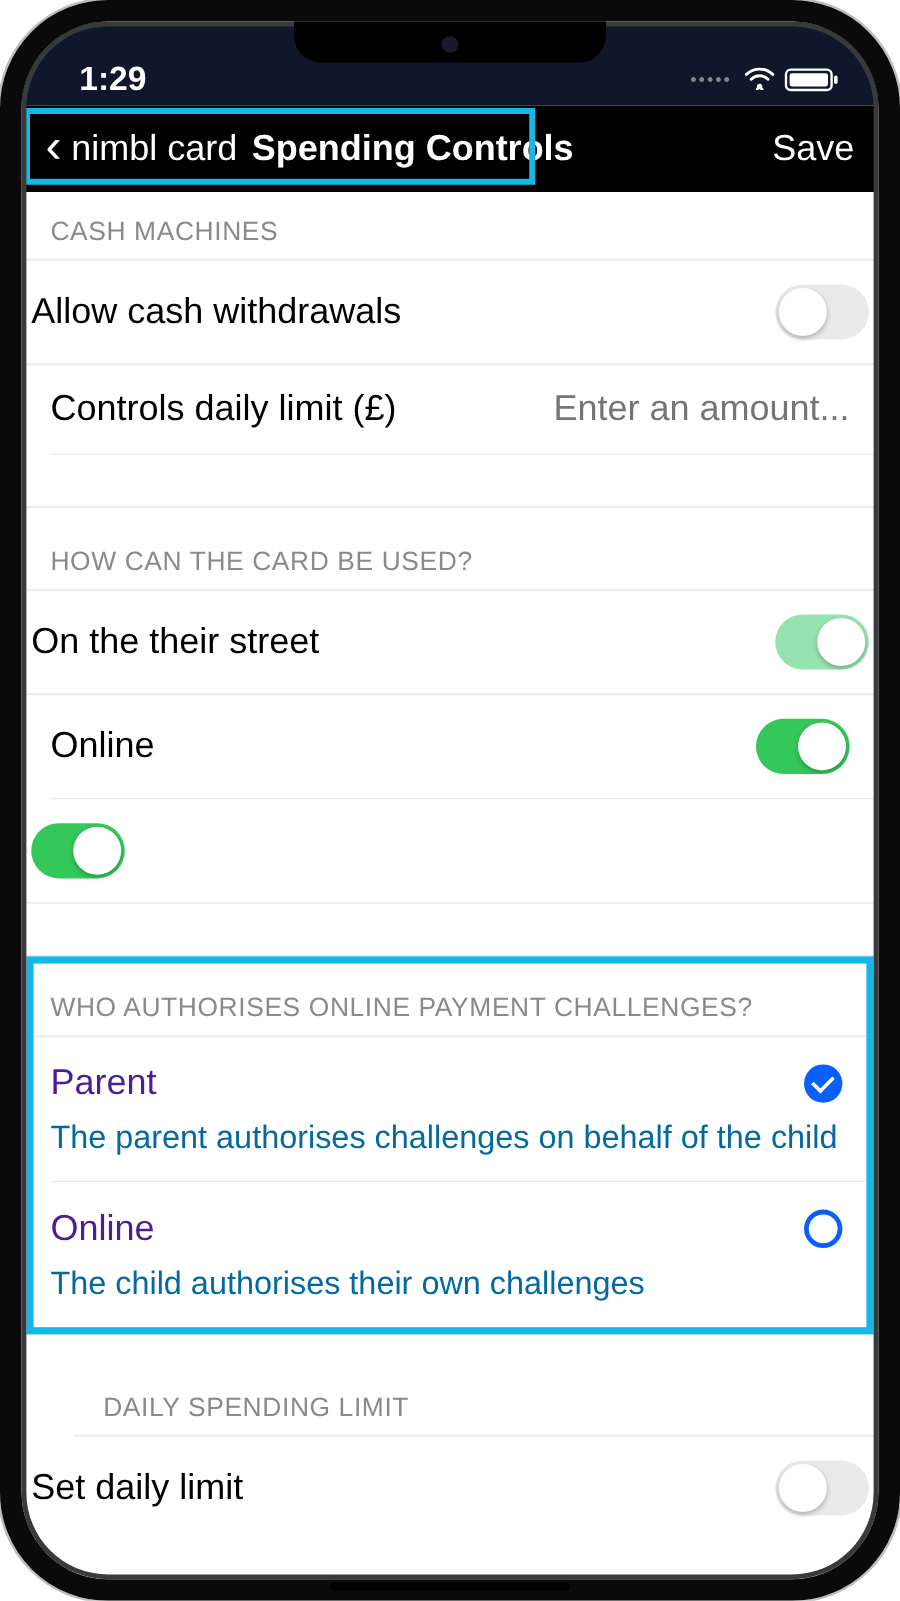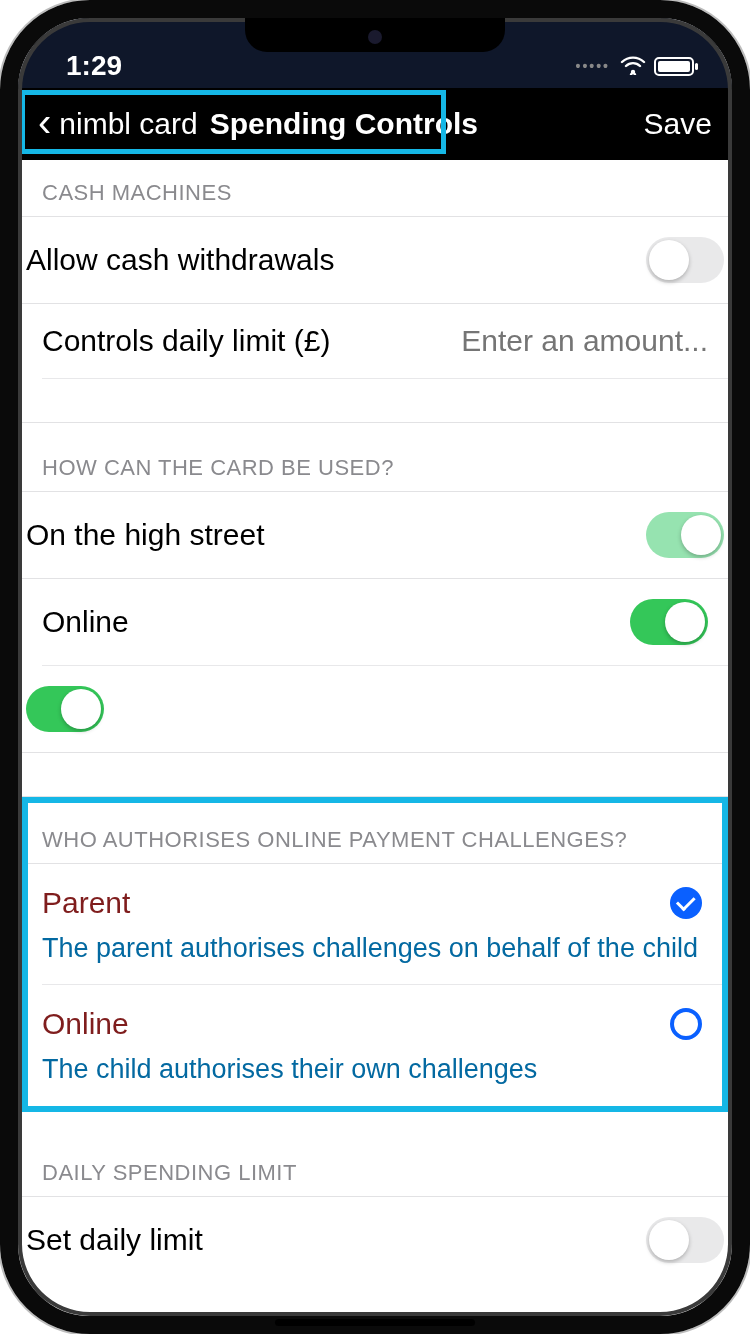--- a/index.html
+++ b/index.html
@@ -164,21 +164,21 @@
     z-index: 40;
   }
   .radio-row {
     padding: 22px 24px 18px 24px;
     border-bottom: 1px solid #e8e8ea;
     margin-left: 0;
   }
   .radio-row.last { border-bottom: none; }
   .radio-head {
     display: flex; align-items: center; justify-content: space-between;
-    font-size: 30px; color:#7f1d1d; margin-bottom: 10px;
+    font-size: 30px; color:#4c1d95; margin-bottom: 10px;
   }
   .radio-desc {
     font-size: 27px; color: #0369a1; line-height: 1.35;
   }
   .radio-indicator {
     width: 32px; height: 32px; border-radius: 50%;
   }
   .radio-indicator.selected {
     background: #0a60ff;
     display:flex; align-items:center; justify-content:center;
@@ -238,21 +238,21 @@
         </div>
     </div>
     <div class="row inset-border" style="padding-right:24px;">
       <span class="label">Controls daily limit (£)</span>
       <input class="input-placeholder" style="width: 300px;" placeholder="Enter an amount...">
     </div>
     <div class="section-gap plain"></div>
 
     <div class="section-header" style="padding-top:32px;">HOW CAN THE CARD BE USED?</div>
     <div class="row">
-      <span class="label">On the high street</span>
+      <span class="label">On the their street</span>
       <div id="toggle-u0" class="toggle on faded">
           <div class="knob"></div>
         </div>
     </div>
     <div class="row inset-border" style="padding-right:24px;">
       <span class="label">Online</span>
       <div id="toggle-u1" class="toggle on">
           <div class="knob"></div>
         </div>
     </div>
@@ -279,21 +279,21 @@
         <div class="radio-head">
           <span>Online</span>
           <span id="radio-1" class="radio-indicator unselected"></span>
         </div>
         <div class="radio-desc">The child authorises their own challenges</div>
       </div>
     </div>
 
     <div class="section-gap" style="height:20px; border:none;"></div>
 
-    <div class="section-header" style="padding-top:18px;">DAILY SPENDING LIMIT</div>
+    <div class="section-header" style="padding-top:18px;margin-left:44px;">DAILY SPENDING LIMIT</div>
     <div class="row no-border">
       <span class="label">Set daily limit</span>
       <div id="toggle-daily" class="toggle">
           <div class="knob"></div>
         </div>
     </div>
 
   </div>
 </div>
 

